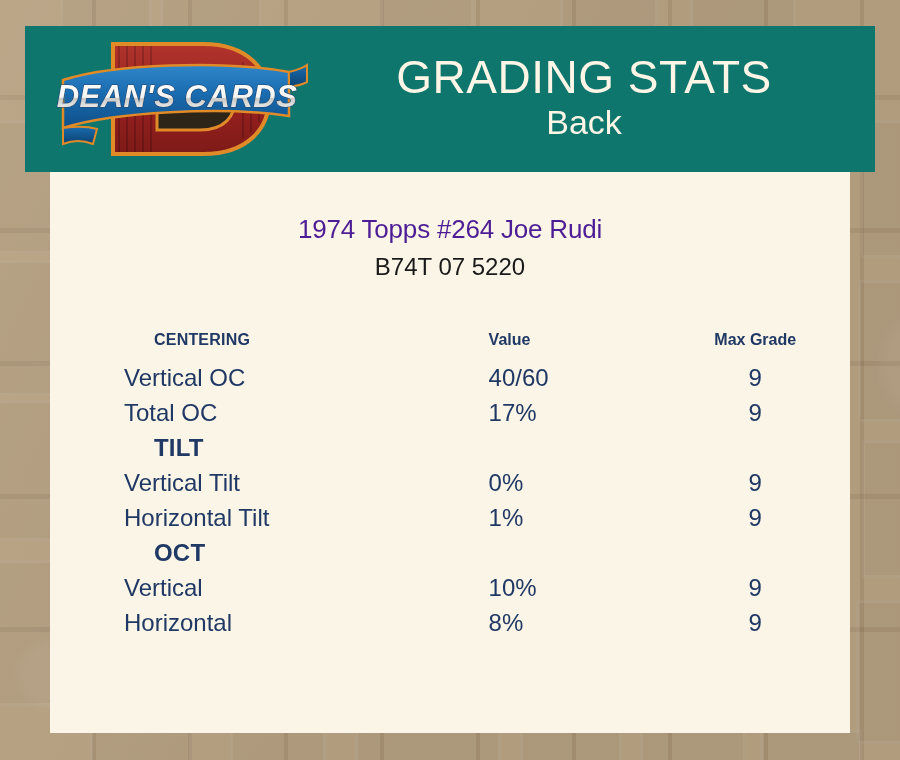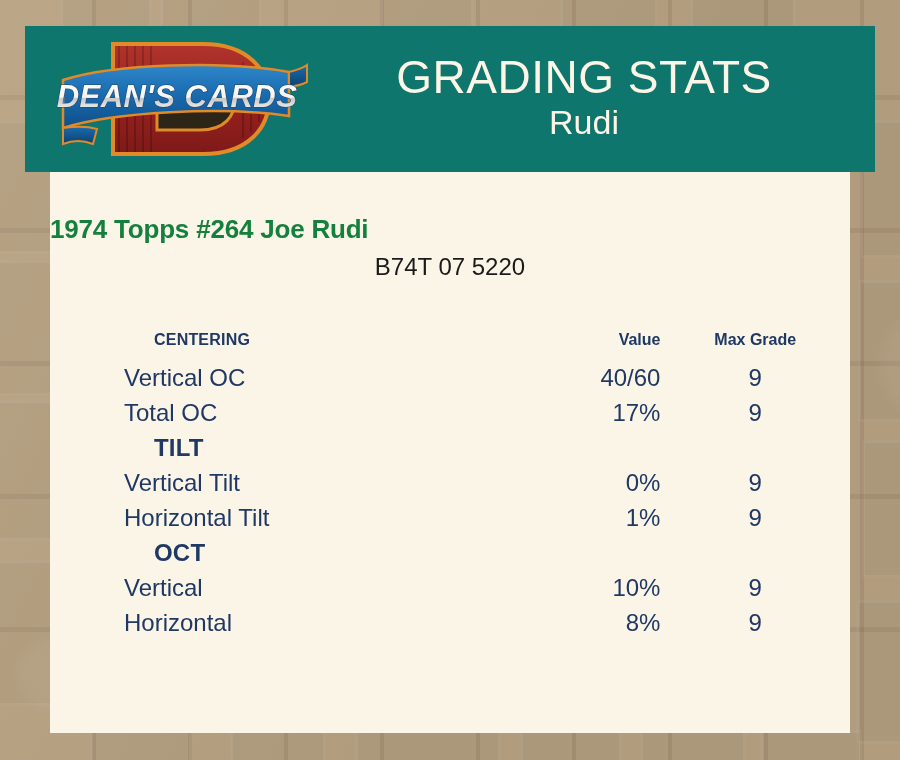--- a/index.html
+++ b/index.html
@@ -90,24 +90,24 @@
   #content-panel {
     position: absolute;
     left: 50px;
     top: 172px;
     width: 800px;
     height: 561px;
     background: #fbf5e7;
   }
 
   #card-heading {
-    text-align: left;
-    color: #15803d;
+    text-align: center;
+    color: #4c1d95;
     font-size: 26px;
-    font-weight: bold;
+    font-weight: normal;
     margin-top: 42px;
     letter-spacing: -0.2px;
   }
   #card-subheading {
     text-align: center;
     color: #1a1a1a;
     font-size: 24px;
     font-weight: 400;
     margin-top: 8px;
   }
@@ -125,21 +125,21 @@
     vertical-align: middle;
     font-size: 24px;
   }
   #stats-table td.col-label {
     width: 352px;
     padding-left: 104px;
     text-align: left;
   }
   #stats-table td.col-value {
     width: 180px;
-    text-align: right;
+    text-align: left;
   }
   #stats-table td.col-grade {
     width: 200px;
     text-align: center;
     margin-top: 20px;
   }
   #stats-table tr.header-row td {
     font-weight: bold;
     font-size: 16px;
     height: 41px;
@@ -223,21 +223,21 @@
         <path d="M10 94 C24 92 34 92 44 95 L40 110 C30 106 20 106 10 110 Z" fill="url(#gradRibbonTail)" stroke="#e08a28" stroke-width="2"></path>
         <path d="M236 38 C244 36 250 34 254 31 L254 48 C250 50 244 52 236 53 Z" fill="url(#gradRibbonTail)" stroke="#e08a28" stroke-width="2"></path>
       </g>
 
       <text x="124" y="73" text-anchor="middle" font-family="Liberation Sans, sans-serif" font-size="31" font-weight="bold" font-style="italic" letter-spacing="0.5" fill="url(#gradText)" stroke="#21456f" stroke-width="1.2" paint-order="stroke">DEAN'S CARDS</text>
     </svg>
   </div>
 
   <div id="header-titles">
     <div id="header-title">GRADING STATS</div>
-    <div id="header-subtitle">Rudi</div>
+    <div id="header-subtitle">Back</div>
   </div>
 </div>
 
 <div id="content-panel">
 
   <div id="card-heading">1974 Topps #264 Joe Rudi</div>
   <div id="card-subheading">B74T 07 5220</div>
 
   <table id="stats-table">
     <tbody id="stats-body">

